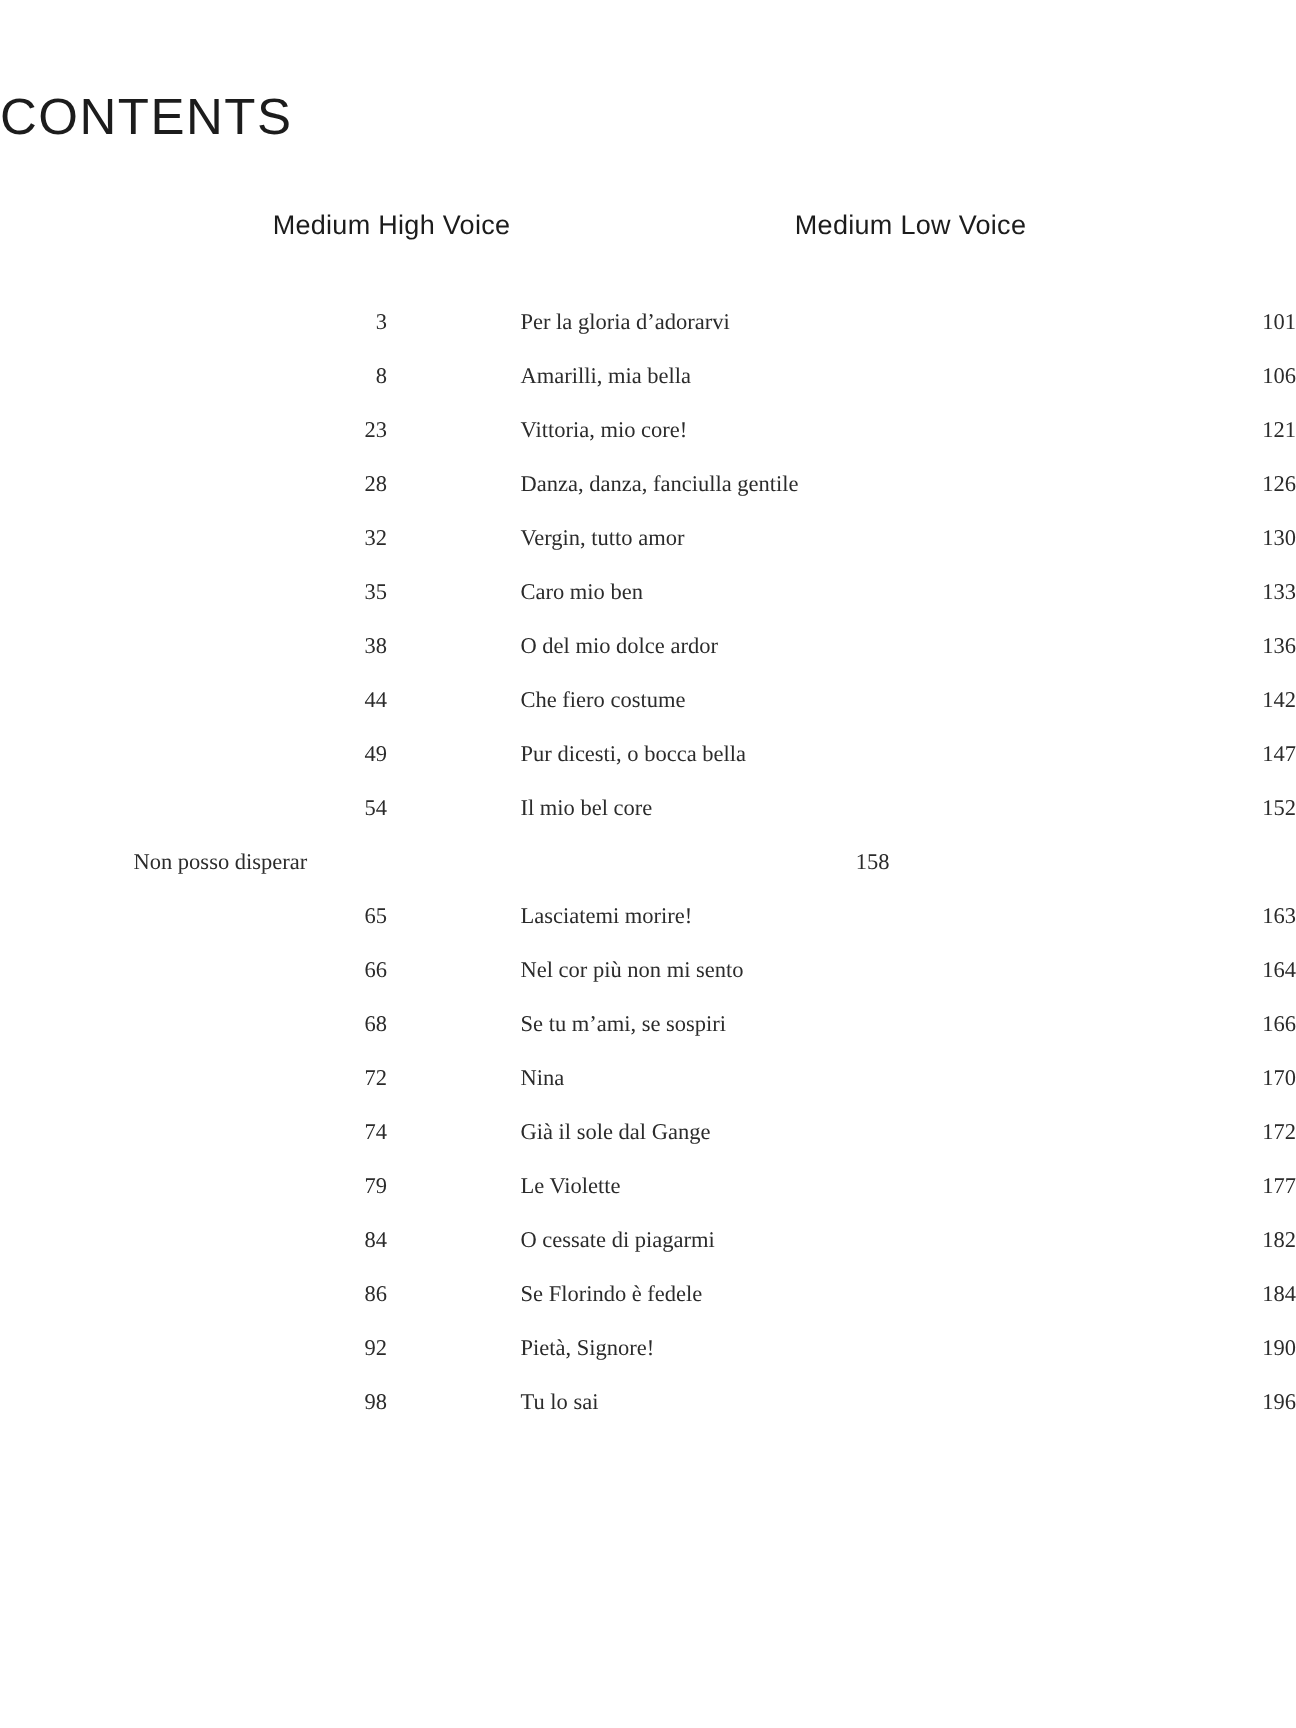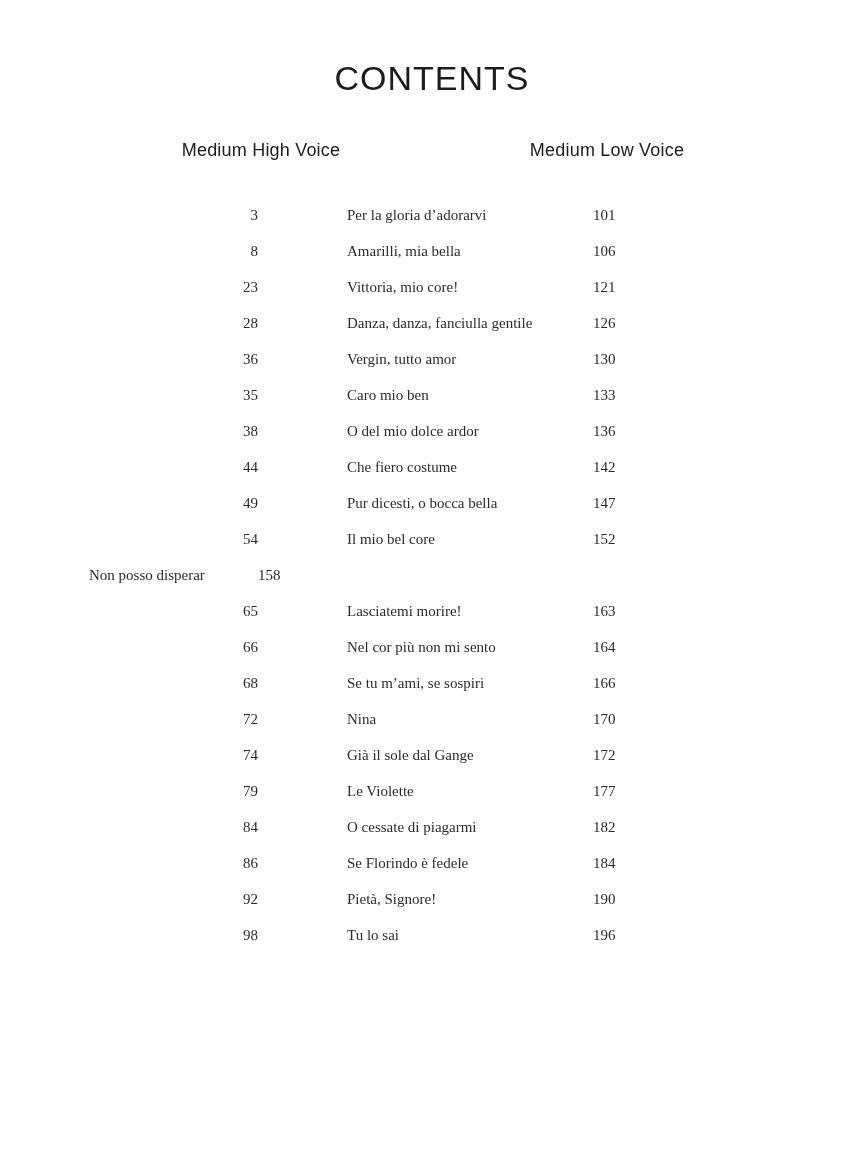--- a/index.html
+++ b/index.html
@@ -16,21 +16,20 @@
     overflow: hidden;
     font-family: "Liberation Serif", serif;
     color: #2b2b2b;
   }
   .title {
     position: absolute;
     top: 60px;
     left: 0;
     width: 100%;
     margin: 0;
-    text-align: center;
     font-family: "Liberation Sans", sans-serif;
     font-weight: normal;
     font-size: 34px;
     line-height: 1.1;
     letter-spacing: 1px;
     color: #1c1c1c;
   }
   .col-header {
     position: absolute;
     top: 140px;
@@ -60,22 +59,23 @@
   }
   .c-high {
     text-align: right;
     font-variant-numeric: oldstyle-nums;
   }
   .c-title {
     padding-left: 89px;
     white-space: nowrap;
   }
   .c-low {
-    text-align: left;
+    text-align: right;
     font-variant-numeric: oldstyle-nums;
+    margin-left: 35px;
   }
 </style>
 </head>
 <body>
 
 <div class="page">
   <h1 class="title">CONTENTS</h1>
 
   <div class="col-header left">Medium High Voice</div>
 
@@ -103,21 +103,21 @@
     <span class="c-low">121</span>
   </div>
 
   <div class="row">
     <span class="c-high">28</span>
     <span class="c-title">Danza, danza, fanciulla gentile</span>
     <span class="c-low">126</span>
   </div>
 
   <div class="row">
-    <span class="c-high">36</span>
+    <span class="c-high">32</span>
     <span class="c-title">Vergin, tutto amor</span>
     <span class="c-low">130</span>
   </div>
 
   <div class="row">
     <span class="c-high">35</span>
     <span class="c-title">Caro mio ben</span>
     <span class="c-low">133</span>
   </div>
 

